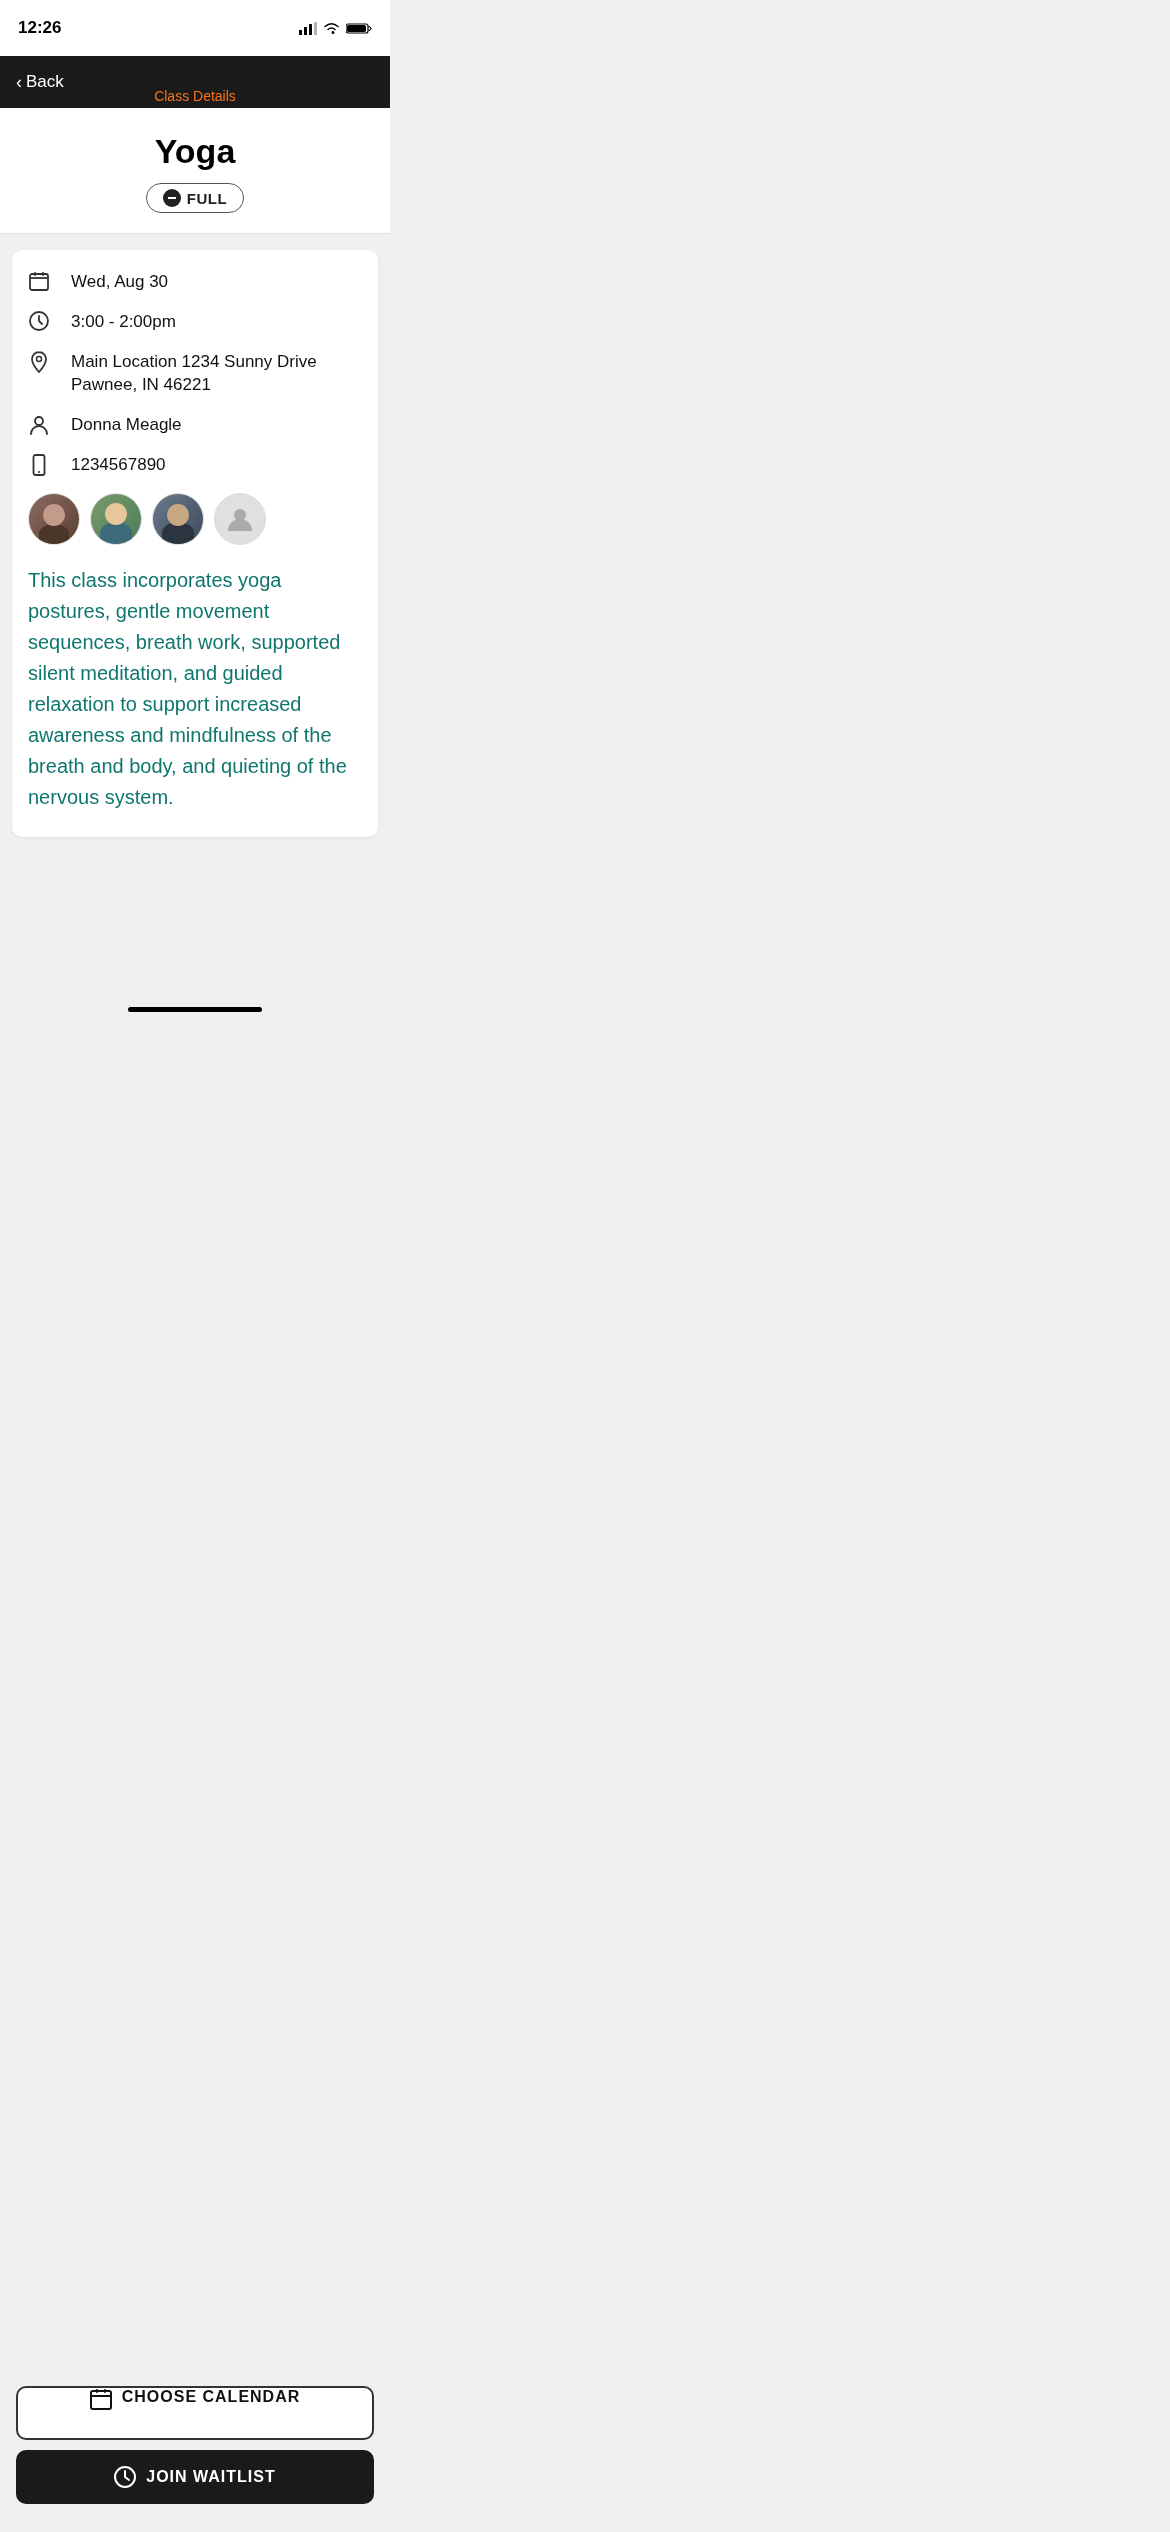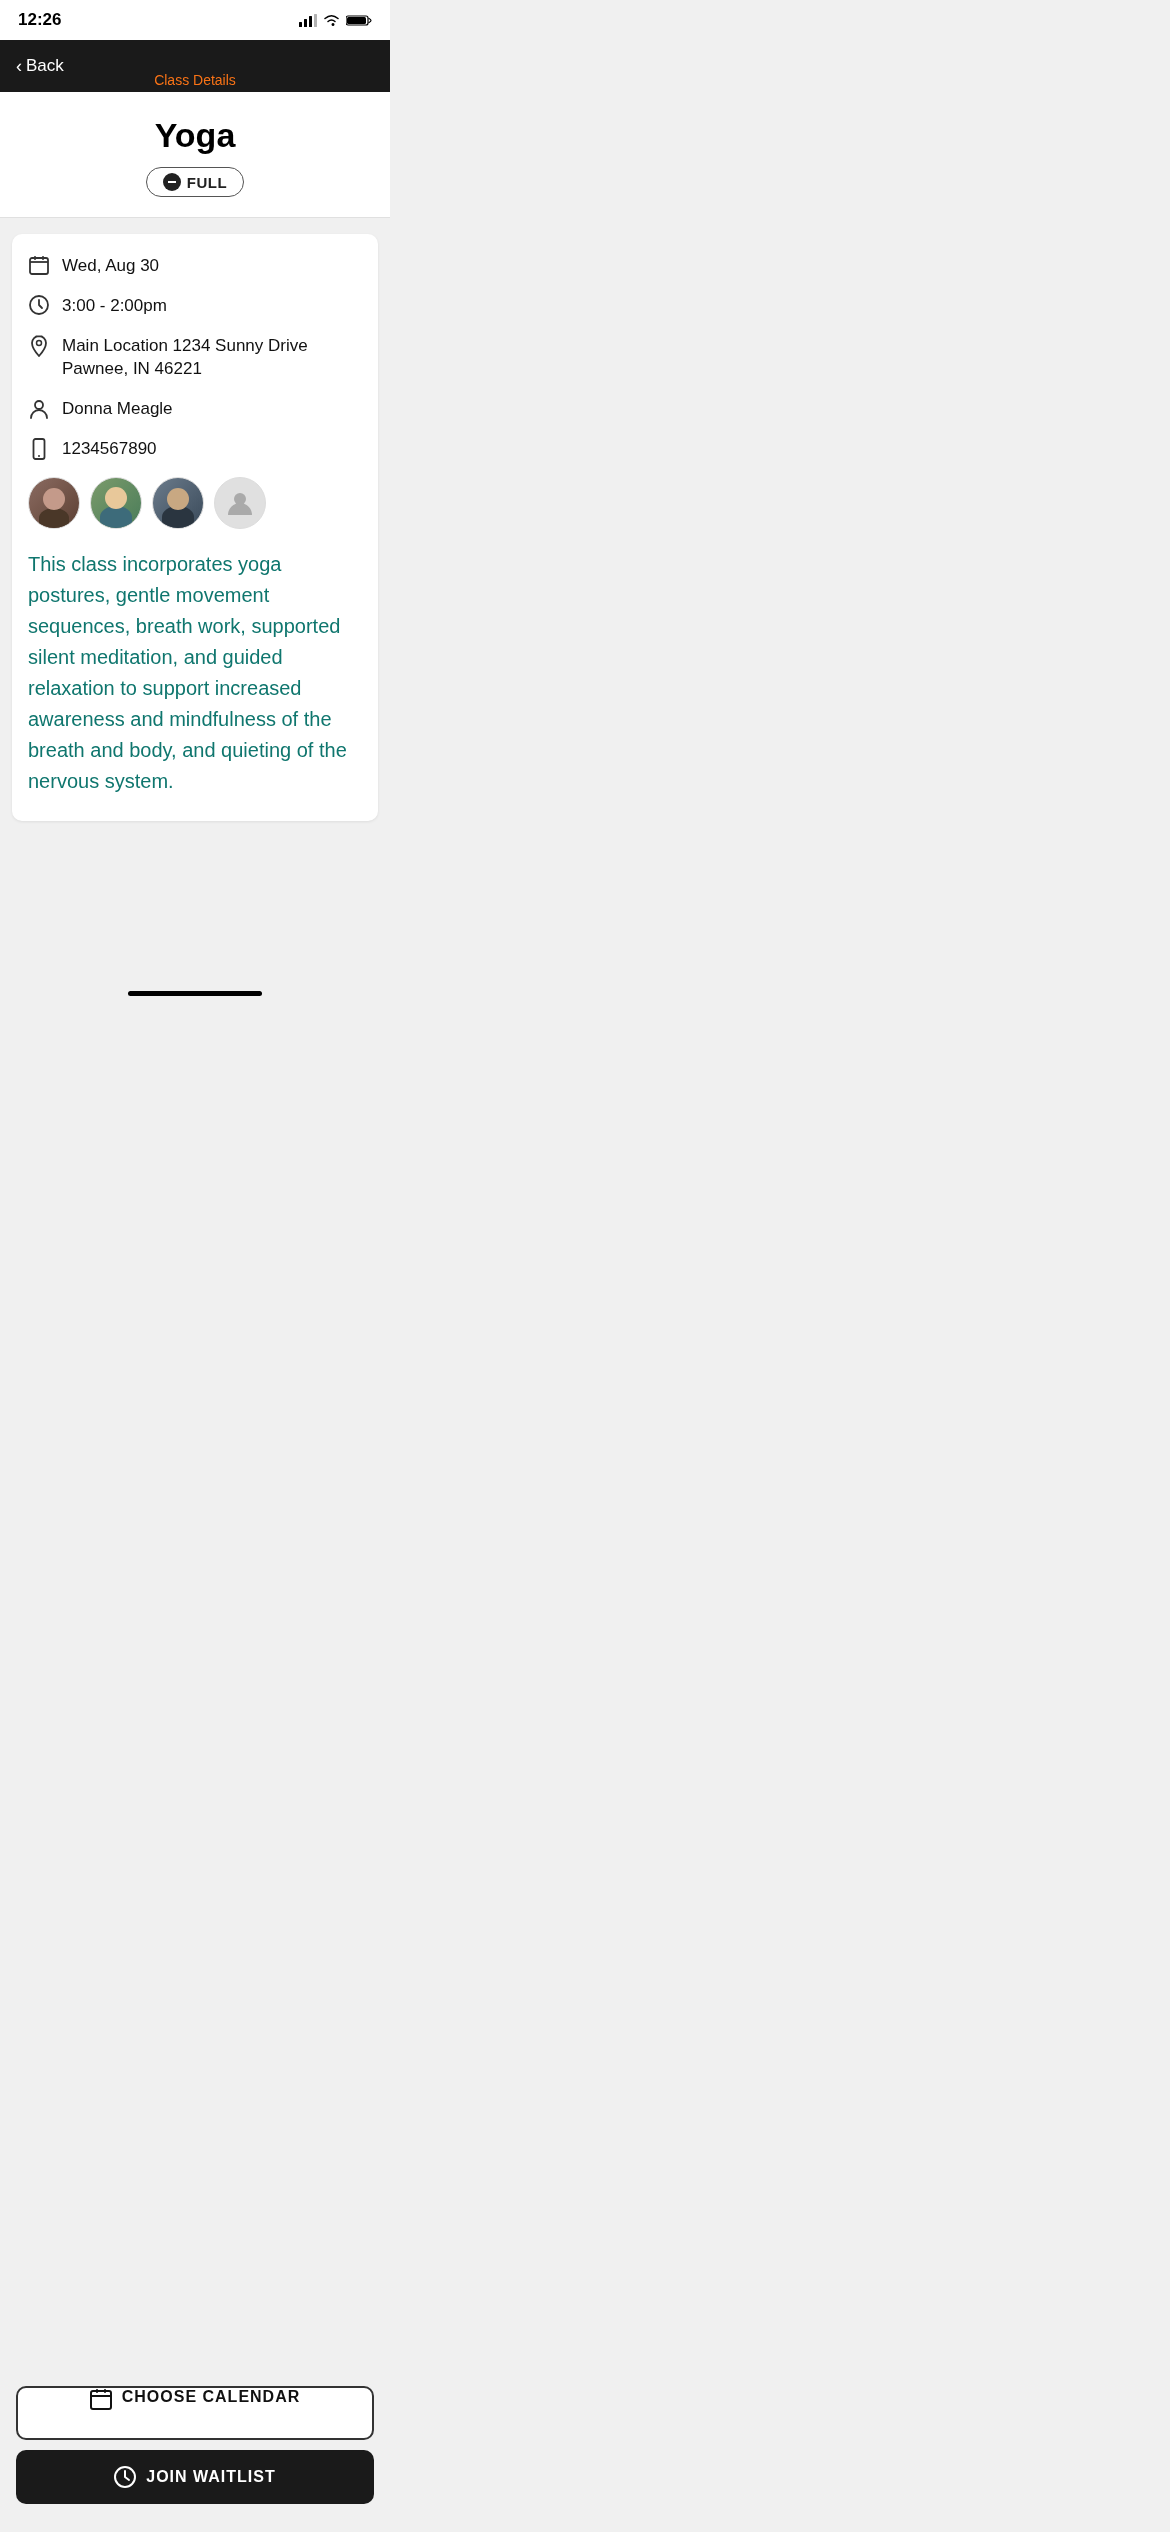--- a/index.html
+++ b/index.html
@@ -9,21 +9,21 @@
       font-family: -apple-system, BlinkMacSystemFont, 'Helvetica Neue', Arial, sans-serif;
       background: #f0f0f0;
       width: 390px;
       min-height: 844px;
       overflow-x: hidden;
     }
 
     
     .status-bar {
       background: #fff;
-      height: 40px;
+      height: 56px;
       display: flex;
       align-items: center;
       justify-content: space-between;
       padding: 0 18px;
     }
     .status-time {
       font-size: 17px;
       font-weight: 600;
       color: #000;
     }
@@ -119,21 +119,21 @@
       background: #fff;
       margin: 16px 12px;
       border-radius: 10px;
       padding: 20px 16px 24px;
       box-shadow: 0 1px 3px rgba(0,0,0,0.08);
     }
 
     .detail-row {
       display: flex;
       align-items: flex-start;
-      gap: 12px;
+      gap: 21px;
       margin-bottom: 16px;
     }
     .detail-icon {
       flex-shrink: 0;
       width: 22px;
       margin-top: 1px;
       display: flex;
       align-items: center;
       justify-content: center;
       color: #333;

